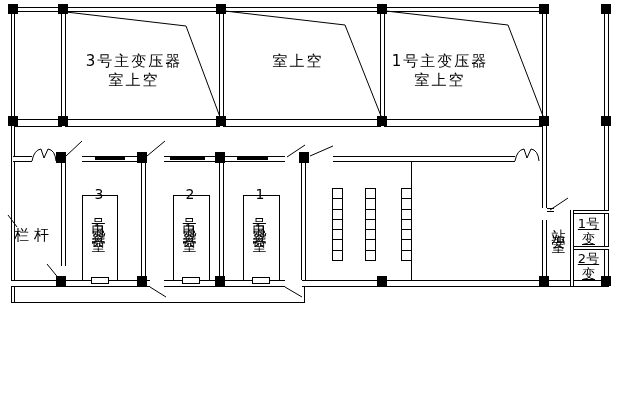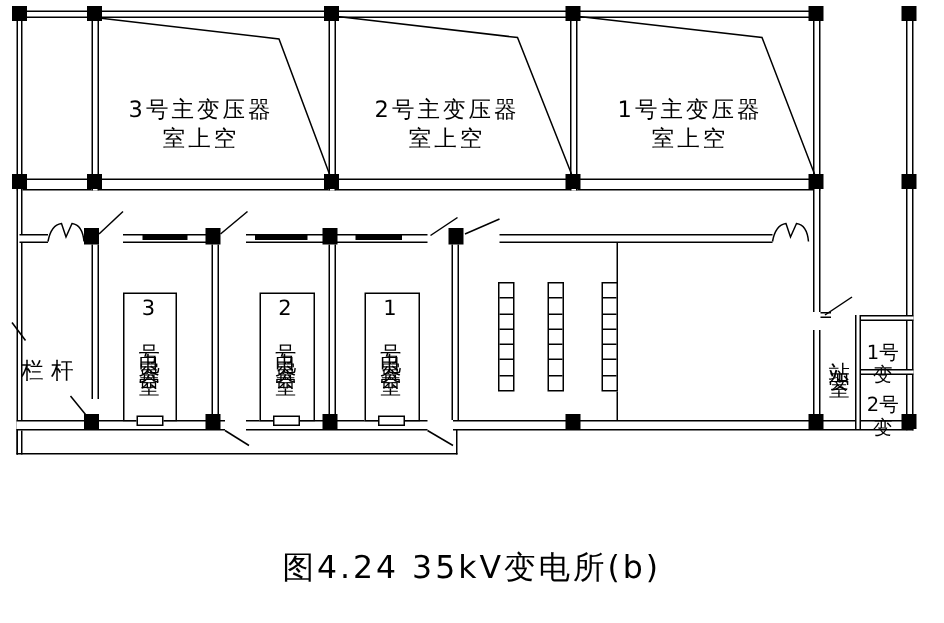--- a/index.html
+++ b/index.html
@@ -7,28 +7,28 @@
     position:relative;width:629px;height:415px;background:#ffffff;
     font-family:"DejaVu Sans","Liberation Sans",sans-serif;color:#000;
     overflow:hidden;
   }
   .w{position:absolute;background:#fff;border:0 solid #000;box-sizing:border-box;}
   .wh{border-top-width:1px;border-bottom-width:1px;}
   .wv{border-left-width:1px;border-right-width:1px;}
   .ln{position:absolute;background:#000;}
   .col{position:absolute;background:#000;}
   .win{position:absolute;background:#000;height:4px;}
-  .txt{position:absolute;color:#000;white-space:nowrap;margin-top:12px;}
+  .txt{position:absolute;color:#000;white-space:nowrap;}
   .rmlabel{width:160px;text-align:center;font-size:15px;line-height:19px;letter-spacing:2px;}
   .vtxt{writing-mode:vertical-lr;text-orientation:upright;font-size:14px;letter-spacing:5px;line-height:16px;}
   .box{position:absolute;box-sizing:border-box;border:1px solid #000;background:#fff;}
   .panel{position:absolute;box-sizing:border-box;border:1px solid #000;background:#fff;display:flex;flex-direction:column;}
   .panel .cell{flex:1;border-bottom:1px solid #000;}
   .panel .cell:last-child{border-bottom:none;}
-  .stbox{width:31px;text-align:center;font-size:13px;line-height:15px;word-break:break-all;white-space:normal;}
+  .stbox{width:31px;text-align:center;font-size:13px;line-height:15px;word-break:break-all;white-space:normal;text-decoration:underline;}
   .cap{left:0;width:629px;text-align:center;font-size:21px;}
   svg{position:absolute;left:0;top:0;pointer-events:none;}
 </style>
 </head>
 <body>
 
 <div id="plan">
 
   <div class="w wh" style="left:11px;top:7px;width:536px;height:5px;"></div>
 
@@ -152,35 +152,33 @@
       <path d="M32,161 Q34,150 41,149 L44,158 L48,149 Q55,150 56,161"></path>
       <path d="M515,161 Q517,150 524,149 L527,158 L531,149 Q538,150 539,161"></path>
     </g>
   </svg>
 
   <div class="txt rmlabel" style="left:54px;top:52px;">
     <div>3号主变压器</div>
     <div>室上空</div>
   </div>
   <div class="txt rmlabel" style="left:218px;top:52px;">
-    <div>2号主变压器</div>
     <div>室上空</div>
   </div>
-  <div class="txt rmlabel" style="left:380px;top:52px;">
+  <div class="txt rmlabel" style="left:360px;top:52px;">
     <div>1号主变压器</div>
     <div>室上空</div>
   </div>
 
   <div class="txt vtxt" style="left:91px;top:186px;">3号电容器室</div>
   <div class="txt vtxt" style="left:182px;top:186px;">2号电容器室</div>
   <div class="txt vtxt" style="left:252px;top:186px;">1号电容器室</div>
 
 
   <div class="txt vtxt" style="left:551px;top:218px;">站变室</div>
 
   <div class="txt stbox" style="left:573px;top:216px;">1号变</div>
   <div class="txt stbox" style="left:573px;top:251px;">2号变</div>
 
   <div class="txt" style="left:14px;top:226px;font-size:15px;letter-spacing:5px;">栏杆</div>
 
-  <div class="txt cap" style="top:352px;letter-spacing:2px;">图4.24 35kV变电所(b)</div>
 
 </div>
 
 </body></html>

